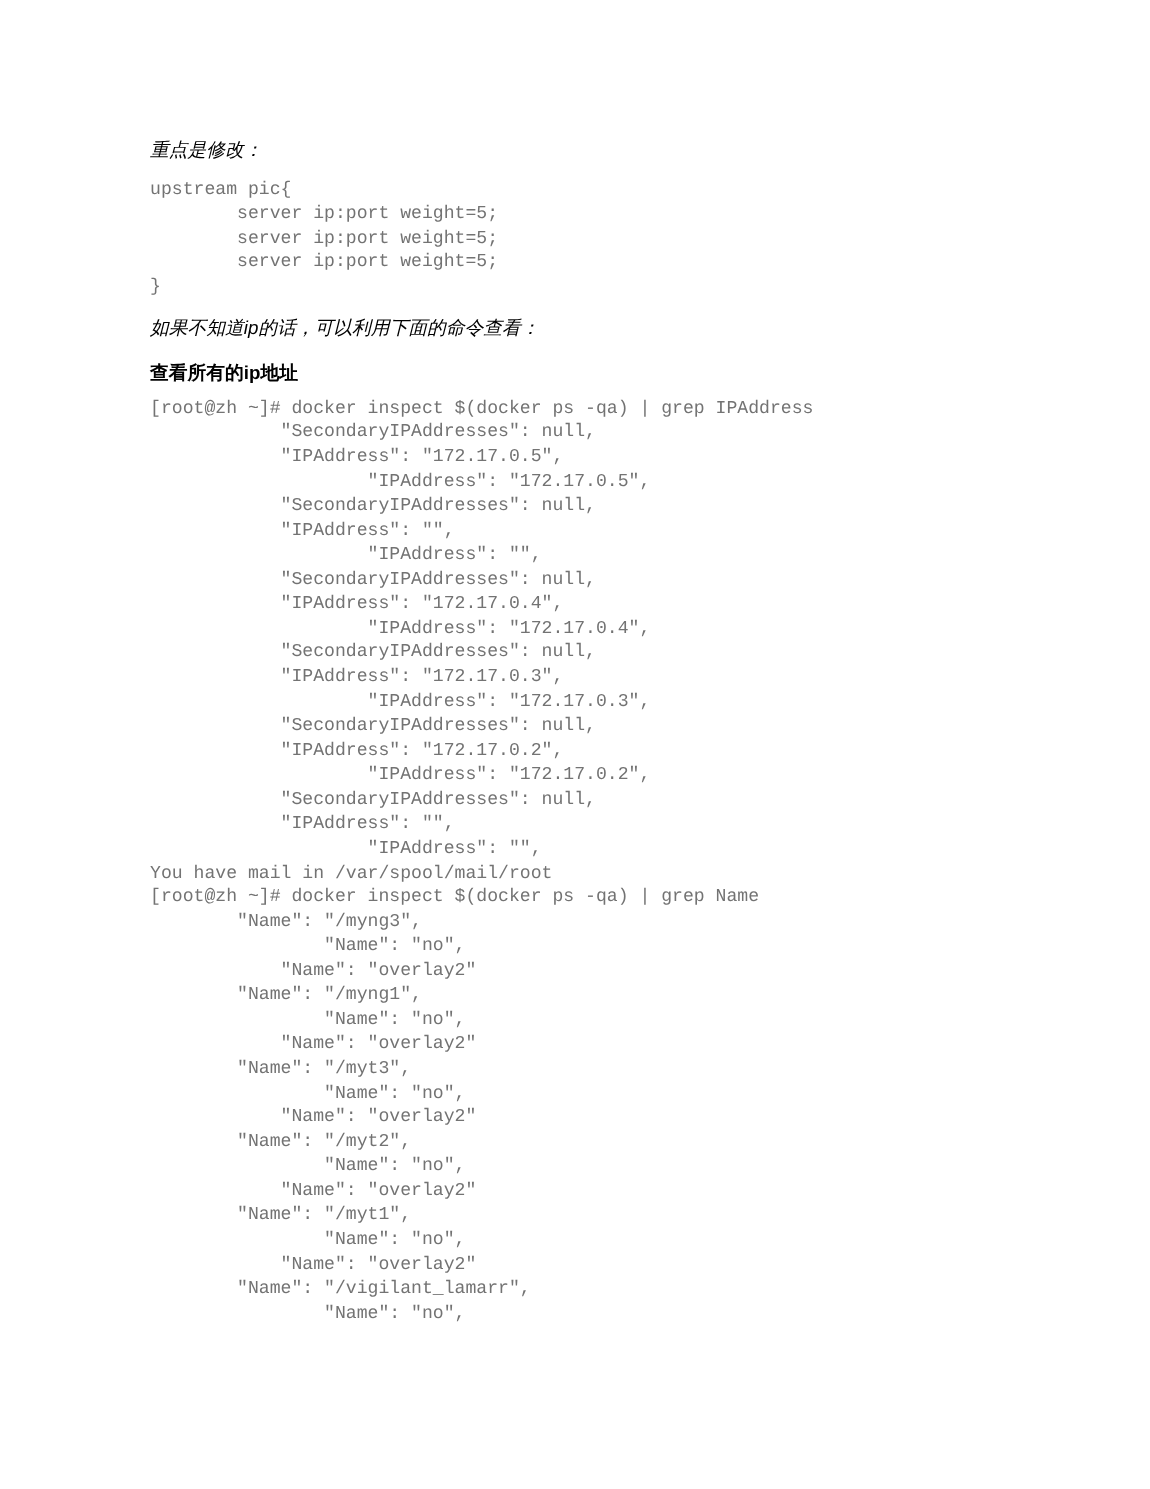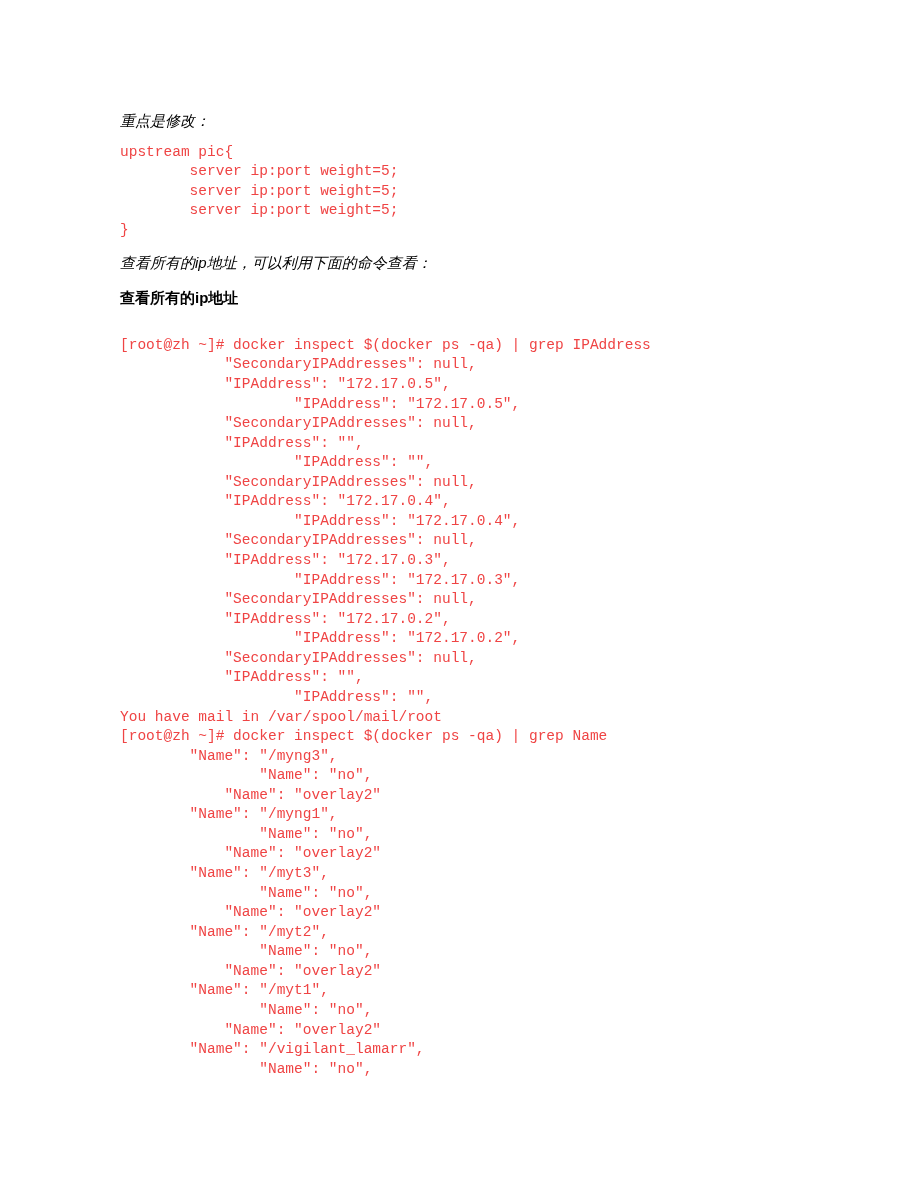--- a/index.html
+++ b/index.html
@@ -15,45 +15,45 @@
   }
   .para {
     font-size: 15px;
     line-height: 1.5;
     margin: 0 0 10px 0;
     font-style: italic;
   }
   .bold {
     font-weight: bold;
     font-size: 15px;
-    margin: 14px 0 28px 0;
+    margin: 14px 0 10px 0;
   }
   pre.code {
     font-family: Consolas, "Courier New", monospace;
     font-size: 14.5px;
     line-height: 1.35;
     white-space: pre;
     margin: 6px 0 12px 0;
-    color: #ef4444;
+    color: #737373;
   }
 </style>
 </head>
 <body>
 
 <div class="page">
 
   <p class="para">重点是修改：</p>
 
   <pre class="code">upstream pic{
         server ip:port weight=5;
         server ip:port weight=5;
         server ip:port weight=5;
 }</pre>
 
-  <p class="para">查看所有的ip地址，可以利用下面的命令查看：</p>
+  <p class="para">如果不知道ip的话，可以利用下面的命令查看：</p>
 
   <p class="bold">查看所有的ip地址</p>
 
   <pre class="code">[root@zh ~]# docker inspect $(docker ps -qa) | grep IPAddress
             "SecondaryIPAddresses": null,
             "IPAddress": "172.17.0.5",
                     "IPAddress": "172.17.0.5",
             "SecondaryIPAddresses": null,
             "IPAddress": "",
                     "IPAddress": "",

